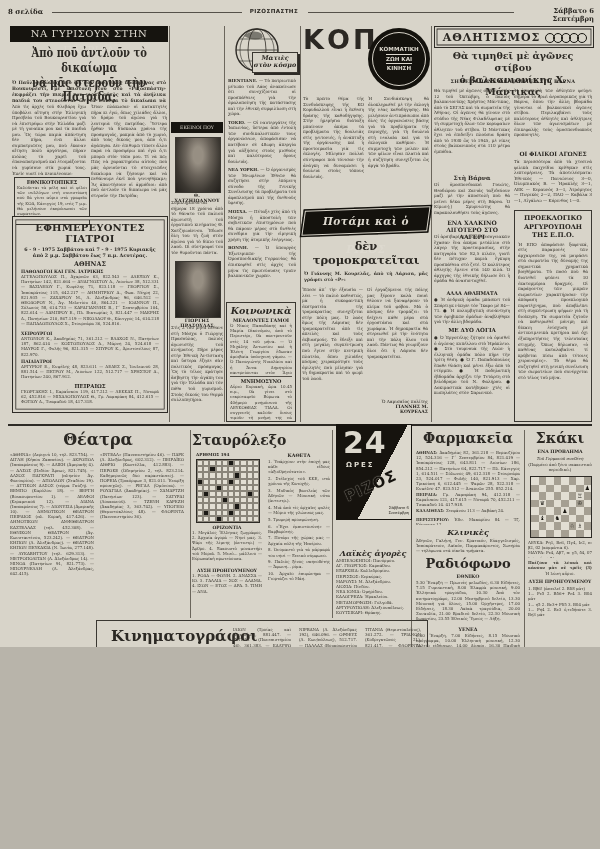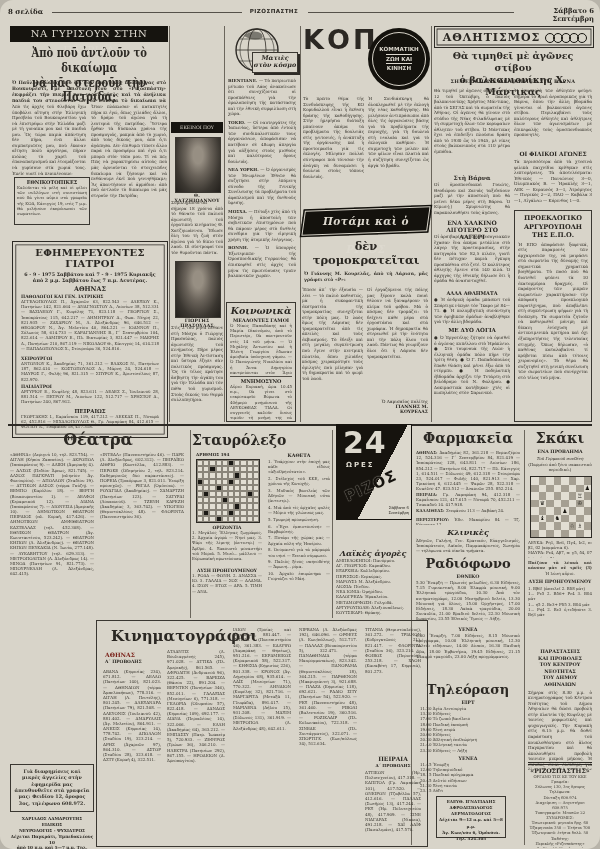--- a/index.html
+++ b/index.html
@@ -1,16 +1,16 @@
 <!DOCTYPE html>
 <html><head>
 <meta charset="utf-8">
 <style>
   html,body{margin:0;padding:0;background:#b8b4aa;}
-  #pg{position:relative;width:600px;height:849px;background:#d8d4c9;font-family:"DejaVu Serif",serif;color:#2b2823;overflow:hidden;border-radius:13px;}
+  #pg{position:relative;width:600px;height:647px;background:#d8d4c9;font-family:"DejaVu Serif",serif;color:#2b2823;overflow:hidden;}
   .abs{position:absolute;}
   .t{font-size:4.2px;line-height:1.32;text-align:justify;color:#35322b;overflow:hidden;word-break:break-word;}
   .t2{font-size:4px;line-height:1.3;text-align:justify;color:#3a3730;overflow:hidden;word-break:break-word;}
   .b{font-weight:bold;}
   .tc{text-align:center;}
   .sans{font-family:"DejaVu Sans",sans-serif;}
   .vr{position:absolute;width:1px;background:#6b665c;}
   .hr{position:absolute;height:1px;background:#55514a;}
   .banner{background:#16140f;color:#ddd9cf;font-weight:normal;text-align:center;}
   .boxed{border:1px solid #3a3731;}
@@ -52,21 +52,21 @@
     <div>νὰ μᾶς στεροῦν τὴν Πατρίδα;</div>
   </div>
   <div class="abs t b" style="left:12px;top:80px;width:154px;height:22px;font-size:4.6px;">Ὁ Παῦλος Κώνης, ποὺ ζεῖ σὰν πολιτικὸς πρόσφυγας στὸ Βουκουρέστι, μὲ ἐπιστολή του στὸ «Ριζοσπάστη» ἐκφράζει τὴν πικρία του γιατὶ αὐτὸς καὶ τὰ ἀνήλικα παιδιά του στεροῦνται ὣς τὰ σήμερα τὸ δικαίωμα νὰ γυρίσουν στὴν πατρίδα. Συγκεκριμένα γράφει:</div>
   <div class="abs t" style="left:12px;top:104px;width:74px;height:71px;">Ἀπὸ τὶς ἀρχὲς τοῦ Φλεβάρη ἔχω ὑποβάλει αἴτηση στὴν Ἑλληνικὴ Πρεσβεία τοῦ Βουκουρεστίου γιὰ νὰ ἐπιστρέψω στὴν Ἑλλάδα μαζὶ μὲ τὴ γυναίκα μου καὶ τὰ παιδιά μου. Ὣς τώρα καμιὰ ἀπάντηση δὲν πῆρα, ἐνῶ ἄλλοι συμπατριῶτες μου, ποὺ ἔκαναν αἴτηση πολὺ ἀργότερα, πῆραν κιόλας τὸ χαρτὶ τοῦ ἐπαναπατρισμοῦ καὶ ἑτοιμάζονται νὰ γυρίσουν στὰ χωριά τους. Ἐμεῖς γιατί νὰ περιμένουμε;</div>
   <div class="abs t" style="left:91px;top:104px;width:76px;height:118px;">Ὅταν πλάκωσαν οἱ κατακτητὲς πῆρα κι ἐγώ, ὅπως χιλιάδες ἄλλοι, τὸ δρόμο τοῦ ἀγώνα γιὰ τὴ λευτεριὰ τῆς πατρίδας. Ὕστερα ἦρθαν τὰ δύσκολα χρόνια τῆς προσφυγιᾶς, μακριὰ ἀπὸ τὸ χωριό, ἀπὸ τοὺς δικούς μου, ἀπὸ ὅ,τι ἀγάπησα. Δὲν ἐπιθυμῶ τίποτε ἄλλο παρὰ νὰ προσφέρω καὶ ἐγὼ ὅ,τι μπορῶ στὸν τόπο μου. Τί νὰ πῶ; Πῶς νὰ χαρακτηρίσω αὐτοὺς ποὺ μᾶς ἀρνιοῦνται τὸ στοιχειῶδες δικαίωμα νὰ ζήσουμε καὶ νὰ πεθάνουμε ἐκεῖ ποὺ γεννηθήκαμε; Ἂς ἀπαντήσουν οἱ ἁρμόδιοι: ἀπὸ ποῦ ἀντλοῦν τὸ δικαίωμα νὰ μᾶς στεροῦν τὴν Πατρίδα;</div>
   <div class="abs boxed" style="left:14px;top:177px;width:70px;height:44px;padding:1px 2px;">
     <div class="tc b" style="font-size:5px;">ΕΘΝΙΚΟΤΟΠΙΚΕΣ</div>
     <div class="t2" style="height:34px;">Καλοῦνται τὰ μέλη καὶ οἱ φίλοι τῶν συλλόγων στὴ συνεστίαση ποὺ θὰ γίνει αὔριο στὰ γραφεῖα τῆς ΚΟΑ, Κάνιγγος 19, στὶς 7 μ.μ. Θὰ μιλήσουν ἐκπρόσωποι τῶν σωματείων.</div>
   </div>
 
-  <div class="abs" style="left:12px;top:241px;width:156px;height:197px;border:1.6px solid #2e2b26;box-shadow:inset 0 0 0 2.4px #d8d4c9, inset 0 0 0 3.2px #2e2b26;padding:5px 8px 3px;box-sizing:border-box;">
+  <div class="abs" style="left:12px;top:216px;width:156px;height:197px;border:1.6px solid #2e2b26;box-shadow:inset 0 0 0 2.4px #d8d4c9, inset 0 0 0 3.2px #2e2b26;padding:5px 8px 3px;box-sizing:border-box;">
     <div class="tc b" style="font-size:10px;letter-spacing:.2px;">ΕΦΗΜΕΡΕΥΟΝΤΕΣ ΓΙΑΤΡΟΙ</div>
     <div class="tc b" style="font-size:4.8px;margin-top:2px;">6 - 9 - 1975 Σαββάτου καὶ 7 - 9 - 1975 Κυριακῆς</div>
     <div class="tc b" style="font-size:4.8px;">ἀπὸ 2 μ.μ. Σαββάτου ἕως 7 π.μ. Δευτέρας.</div>
     <div class="tc b" style="font-size:6.4px;margin-top:2px;">ΑΘΗΝΑΣ</div>
     <div class="b" style="font-size:4.4px;margin-top:1px;">ΠΑΘΟΛΟΓΟΙ ΚΑΙ ΓΕΝ. ΙΑΤΡΙΚΗΣ</div>
     <div class="t2" style="height:56px;">ΑΓΓΕΛΟΠΟΥΛΟΣ Π., Ἀχαρνῶν 63, 822.543 — ΑΛΕΞΙΟΥ Κ., Πατησίων 142, 821.664 — ΑΝΑΓΝΩΣΤΟΥ Δ., Λιοσίων 38, 512.331 — ΒΑΣΙΛΕΙΟΥ Γ., Κυψέλης 71, 823.118 — ΓΕΩΡΓΙΟΥ Σ., Ἱπποκράτους 115, 642.217 — ΔΗΜΗΤΡΙΟΥ Α., Φωκ. Νέγρη 22, 821.935 — ΖΑΧΑΡΙΟΥ Μ., Λ. Ἀλεξάνδρας 96, 646.512 — ΘΕΟΔΩΡΟΥ Ν., Ἁγ. Μελετίου 40, 864.221 — ΙΩΑΝΝΟΥ Π., Σόλωνος 58, 614.733 — ΚΑΡΑΓΙΑΝΝΗΣ Β., Γ´ Σεπτεμβρίου 104, 822.614 — ΛΑΜΠΡΟΥ Ε., Πλ. Βικτωρίας 3, 821.447 — ΜΑΚΡΗΣ Δ., Πατησίων 210, 867.119 — ΝΙΚΟΛΑΟΥ Θ., Κάνιγγος 14, 614.218 — ΠΑΠΑΔΟΠΟΥΛΟΣ Χ., Στουρνάρα 36, 524.816.</div>
     <div class="b" style="font-size:4.4px;margin-top:1px;">ΧΕΙΡΟΥΡΓΟΙ</div>
     <div class="t2" style="height:22px;">ΑΝΤΩΝΙΟΥ Κ., Ἀκαδημίας 71, 361.212 — ΒΛΑΧΟΣ Ν., Πατησίων 187, 862.414 — ΚΩΣΤΟΠΟΥΛΟΣ Δ., Μάρνη 24, 524.618 — ΜΑΥΡΟΣ Γ., Φυλῆς 96, 821.315 — ΣΠΥΡΟΥ Κ., Ἀριστοτέλους 87, 822.970.</div>
     <div class="b" style="font-size:4.4px;margin-top:1px;">ΠΑΙΔΙΑΤΡΟΙ</div>
     <div class="t2" style="height:18px;">ΑΡΓΥΡΙΟΥ Ε., Κυψέλης 48, 823.611 — ΔΕΔΕΣ Σ., Ἰουλιανοῦ 28, 881.514 — ΠΕΤΡΟΥ Μ., Λιοσίων 122, 512.717 — ΧΡΗΣΤΟΥ Α., Πατησίων 240, 867.912.</div>

